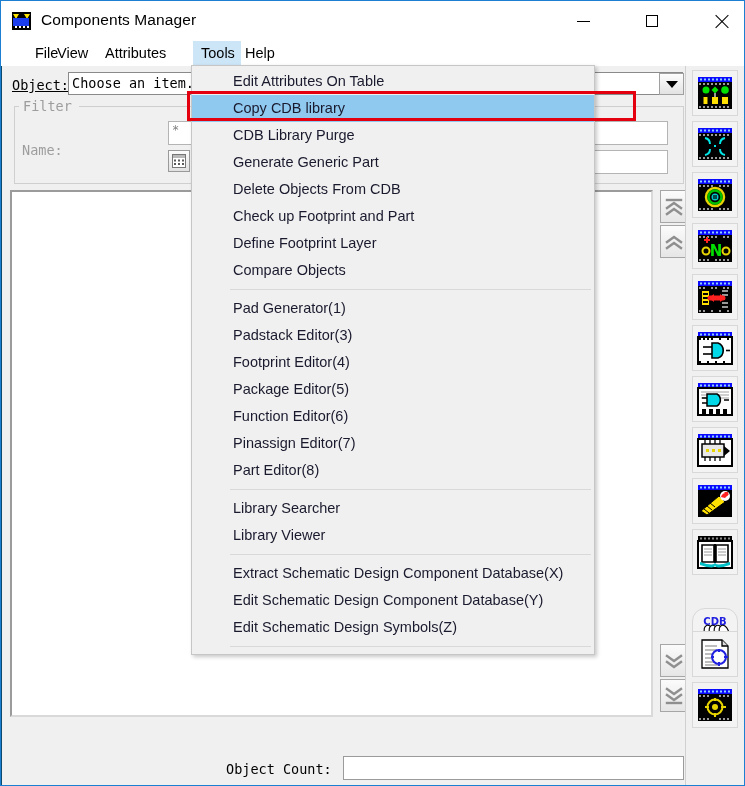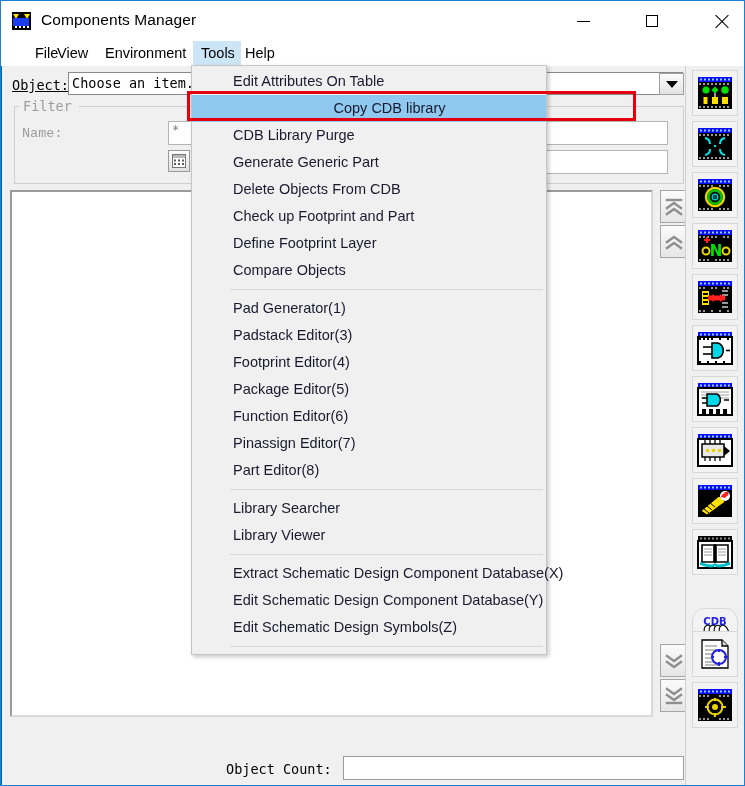--- a/index.html
+++ b/index.html
@@ -15,21 +15,21 @@
   }
 
   
   .window {
     position: absolute;
     left: 0; top: 0;
     width: 745px;
     height: 786px;
     box-sizing: border-box;
     border: 1px solid #1d7fd1;
-    background: #0369a1;
+    background: #0c4a6e;
     overflow: hidden;
   }
 
   
   .titlebar {
     position: absolute;
     left: 0; top: 0;
     width: 743px;
     height: 40px;
     background: #ffffff;
@@ -218,39 +218,39 @@
   }
   .tool-ico {
     width: 36px; height: 34px;
     display: block;
   }
 
   
   .menu {
     position: absolute;
     left: 190px; top: 64px;
-    width: 356px;
+    width: 404px;
     box-sizing: border-box;
     background: #f0f0f0;
     border: 1px solid #c6c6c6;
     box-shadow: 2px 2px 4px rgba(0,0,0,0.22);
     padding: 2px 0 2px 0;
     z-index: 50;
   }
   .mi {
     position: relative;
     height: 27px;
     line-height: 27px;
     font-size: 14.5px;
     color: #1a1a2e;
     padding-left: 41px;
     white-space: nowrap;
     box-sizing: border-box;
   }
-  .mi.sel { background: #8fc9ef; text-align: center; }
+  .mi.sel { background: #8fc9ef; }
   .sep {
     height: 1px;
     margin: 5px 3px 5px 38px;
     background: #d9d9d9;
   }
   .redbox {
     position: absolute;
     left: 186px; top: 90px;
     width: 449px; height: 30px;
     box-sizing: border-box;
@@ -288,42 +288,42 @@
       <span class="glyph-max"></span>
     </div>
     <div class="win-btn close">
       <span class="glyph-close"></span>
     </div>
   </div>
 
   <div class="menubar">
     <div class="menubar-item" style="left:6px;width:36px;margin-left:20px;">File</div>
     <div class="menubar-item" style="left:48px;width:46px;">View</div>
-    <div class="menubar-item" style="left:96px;width:96px;">Environment</div>
+    <div class="menubar-item" style="left:96px;width:96px;">Attributes</div>
     <div class="menubar-item active" style="left:192px;width:48px;">Tools</div>
     <div class="menubar-item" style="left:236px;width:44px;">Help</div>
   </div>
 
   <div class="client">
 
     <div class="lbl" style="left:10px; top:11px;text-decoration:underline;">Object:</div>
     <div class="field" style="left:66px; top:6px; width:615px; height:23px;">
       <span class="val">Choose an item.</span>
     </div>
     <div class="combo-btn" style="left:657px; top:7px;">
       <span class="caret"></span>
     </div>
 
     <div class="groupbox" style="left:12px; top:40px; width:670px; height:78px;">
       <span class="gb-top-l" style="left:0; width:6px;"></span>
       <span class="gb-top-r" style="left:64px; right:0;"></span>
     </div>
     <div class="lbl dis" style="left:17px; top:32px; background:#f0f0f0; padding:0 4px;">Filter</div>
 
-    <div class="lbl dis" style="left:20px; top:60px;font-family:Liberation Mono, monospace;">Name:</div>
+    <div class="lbl dis" style="left:20px; top:76px;">Name:</div>
     <div class="field flat" style="left:166px; top:55px; width:500px; height:24px;">
       <span class="ph">*</span>
     </div>
 
     <div class="lbl dis" style="left:20px; top:90px;margin-top:40px;">Pin Count:</div>
     <div class="mini-btn" style="left:166px; top:84px; width:22px; height:22px;">
       <svg width="14" height="14" viewBox="0 0 14 14" style="margin:3px 0 0 3px;display:block;">
         <rect x="0.5" y="0.5" width="13" height="13" fill="#fff" stroke="#777"></rect>
         <rect x="1" y="1" width="12" height="3" fill="#b9b9b9"></rect>
         <g fill="#5a5a5a">

